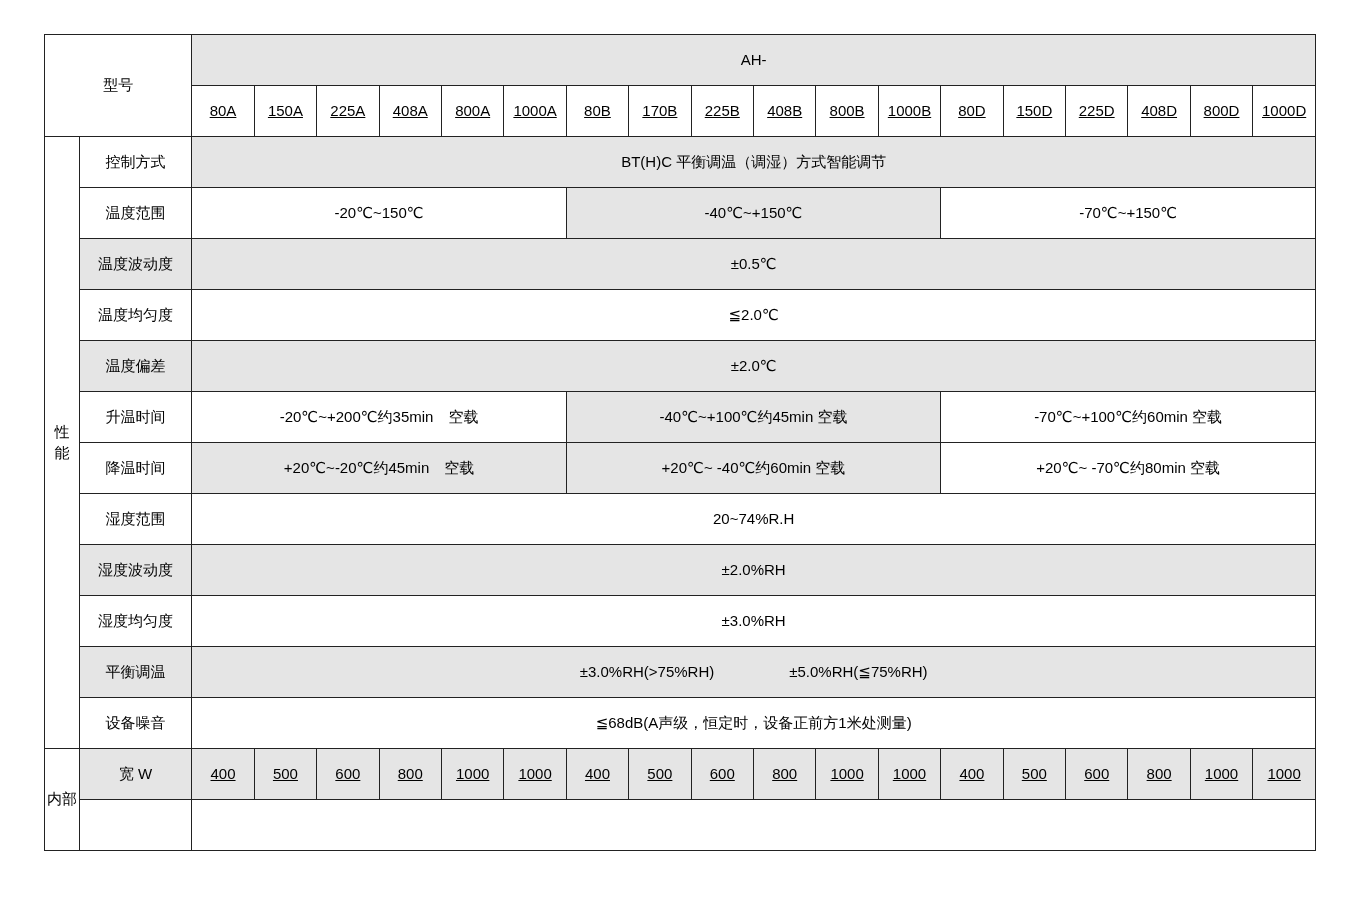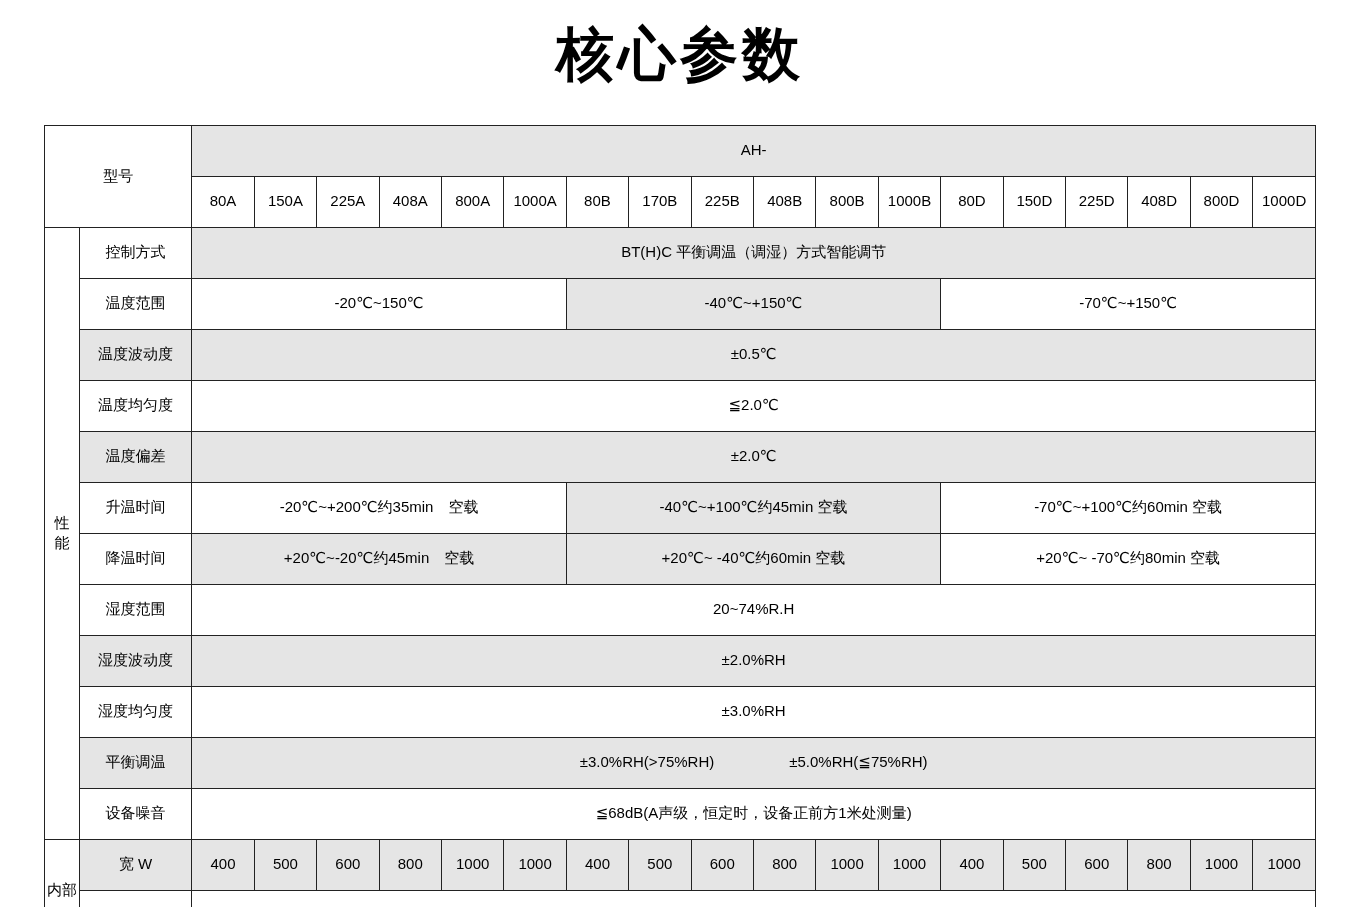--- a/index.html
+++ b/index.html
@@ -63,28 +63,28 @@
     width: 110px;
   }
   td.modelname {
     width: 144px;
   }
   td.modelhead {
     height: 62px;
   }
   td.col {
     width: 61px;
+    text-decoration: underline;
   }
 </style>
 </head>
 <body>
 
 <div id="page">
 
-  <h1 class="page-title">核心参数</h1>
 
   <table class="spec">
     <colgroup>
       <col style="width:34px">
       <col style="width:110px">
       <col span="18" style="width:61px">
     </colgroup>
     <tbody>
 
       <tr>

